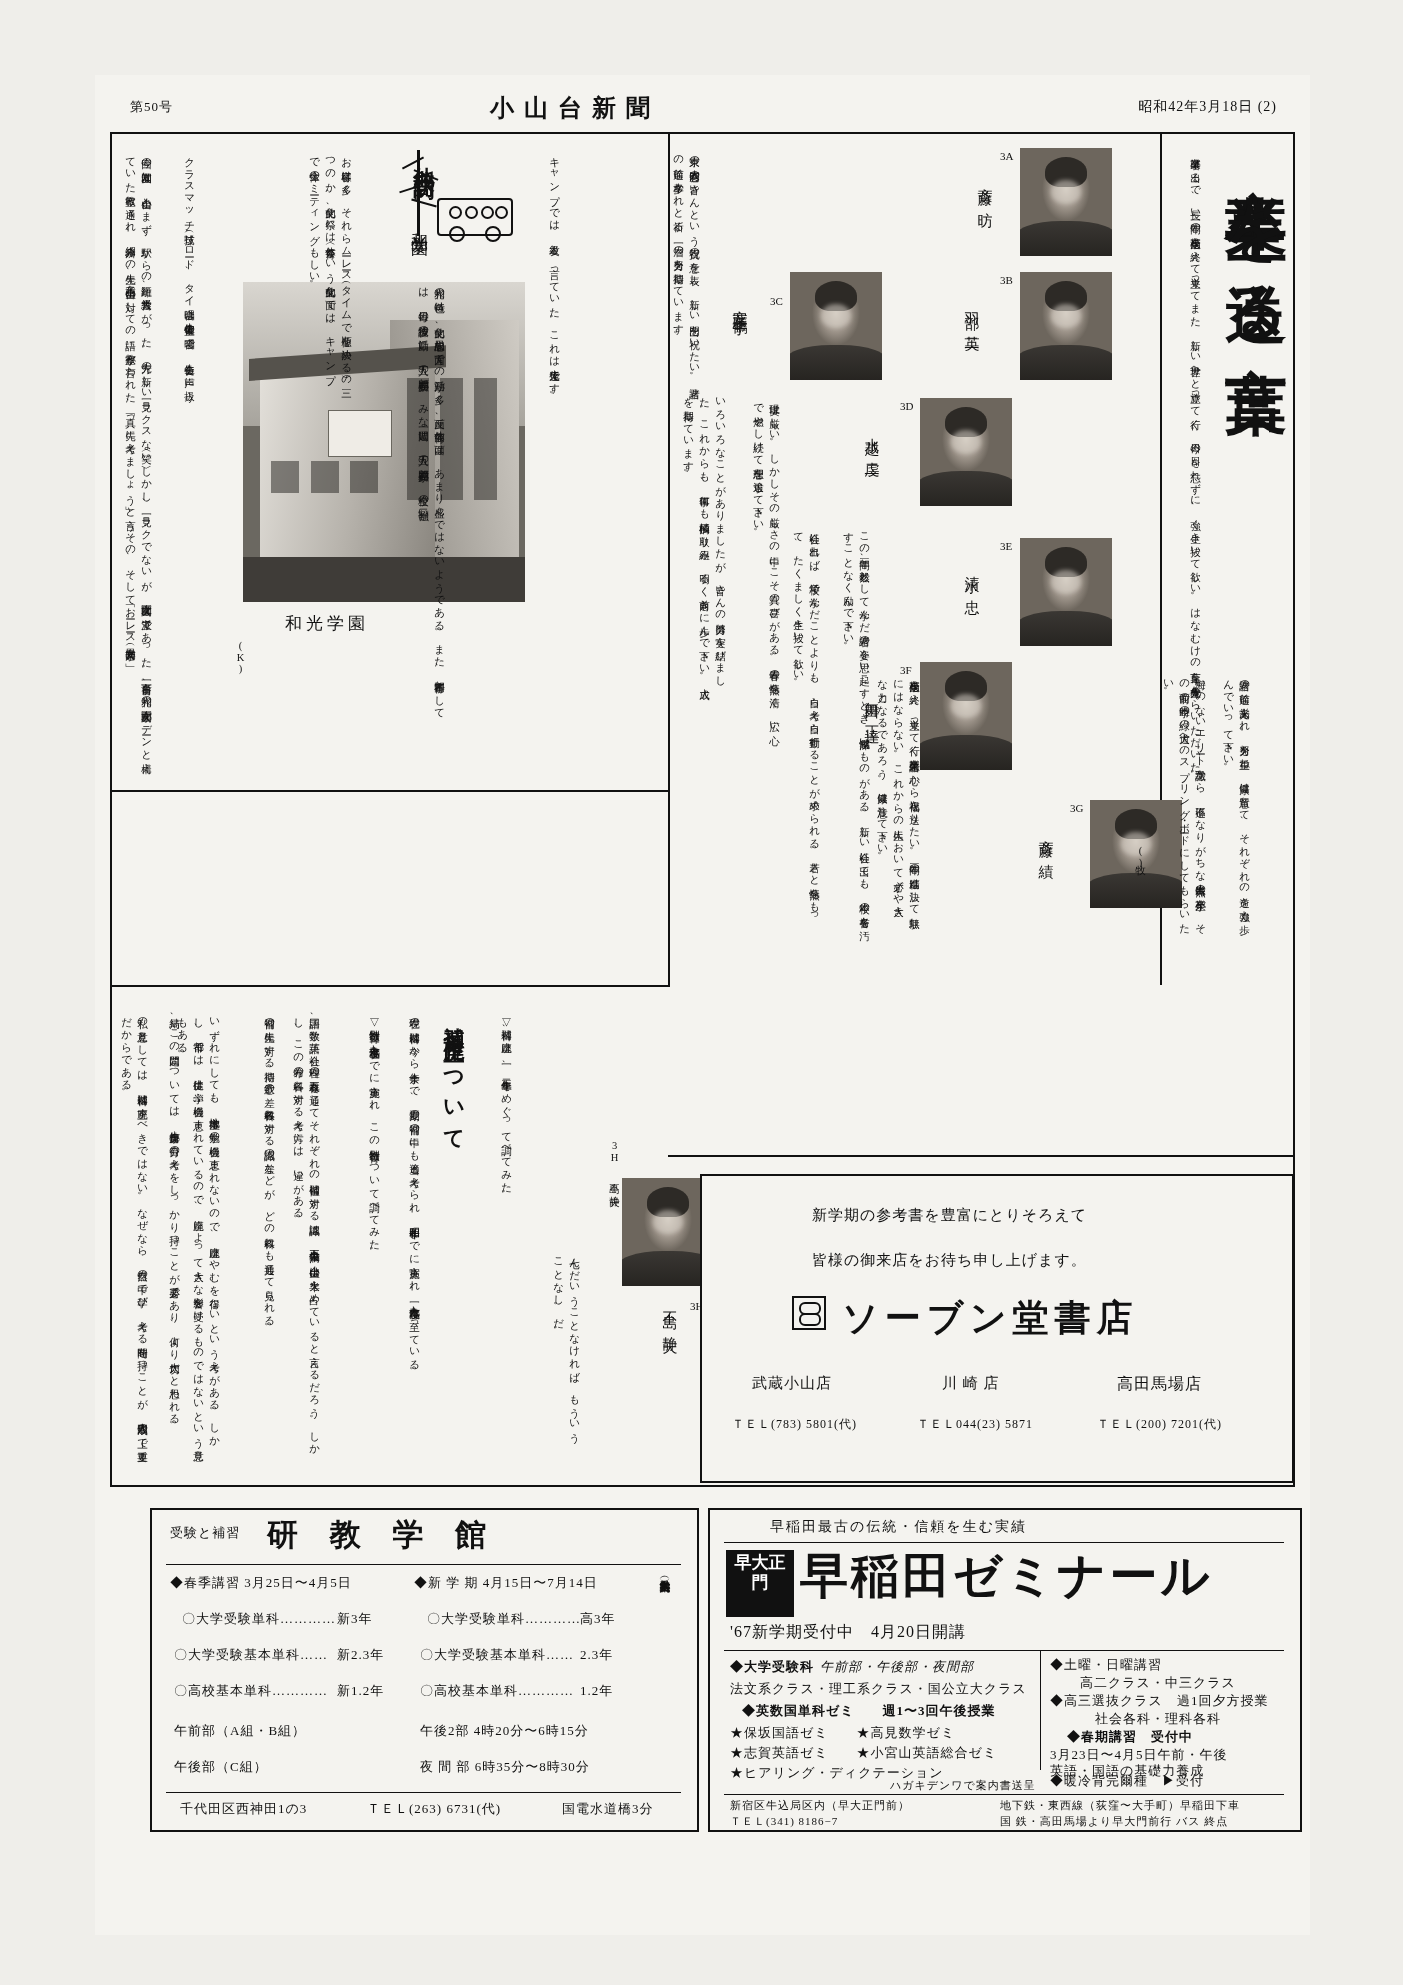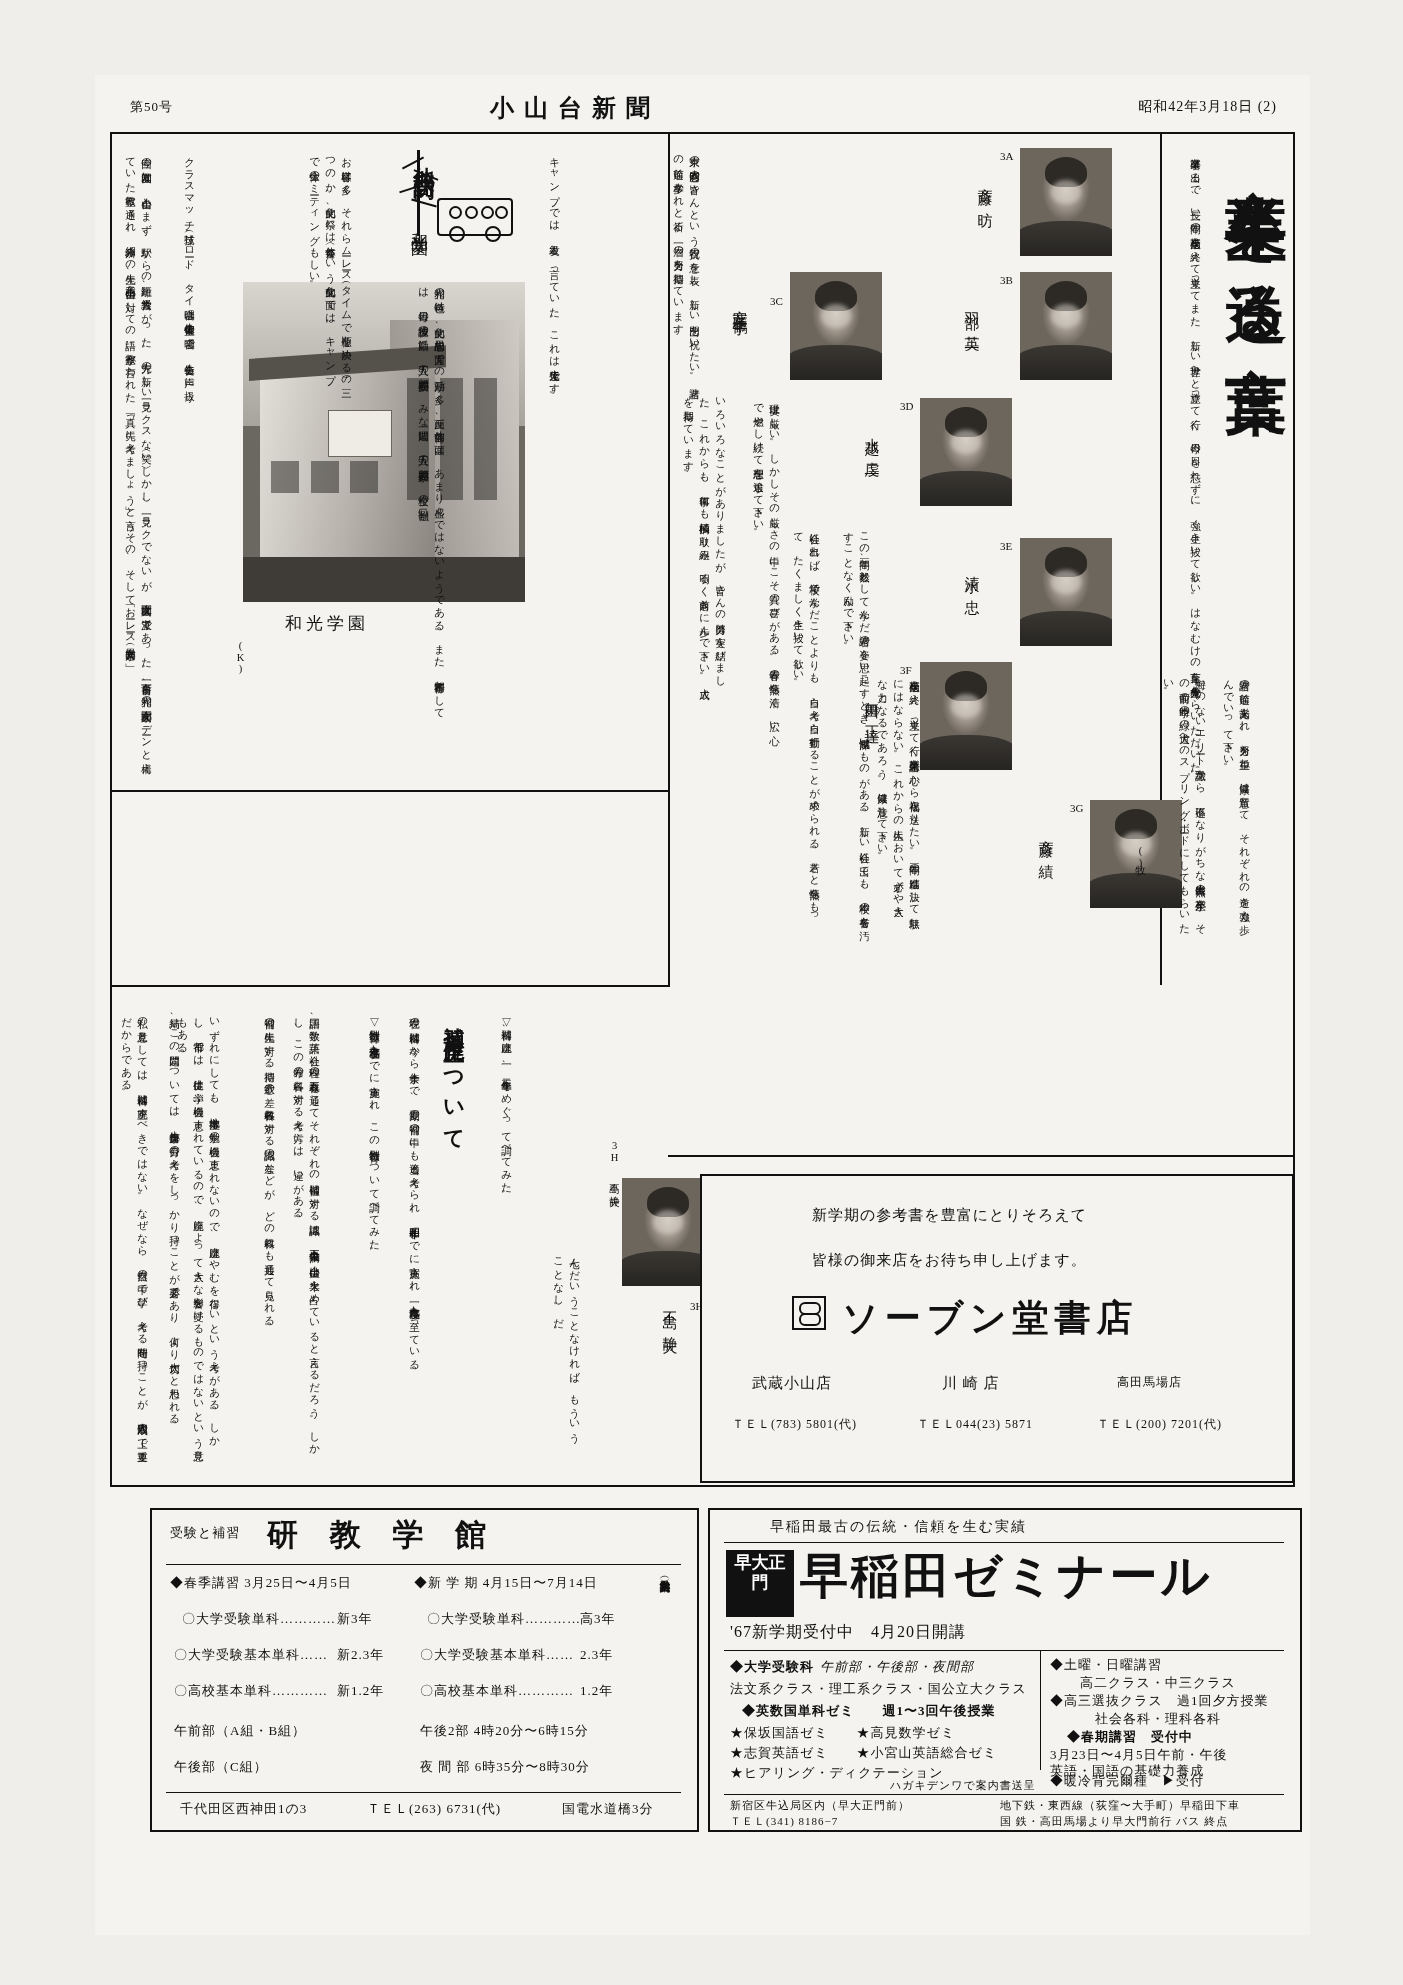--- a/index.html
+++ b/index.html
@@ -235,21 +235,21 @@
   <div class="body-col" style="position:absolute;left:560px;top:1250px;width:22px;height:200px;">七んだいうことなければ、もういうことなし。だ。</div>
   <div class="body-col" style="position:absolute;left:600px;top:1140px;width:22px;height:220px;">3H 不島 静夫</div>
 
   <div class="box" style="left:700px;top:1174px;width:590px;height:305px;">
     <div class="adtext" style="left:110px;top:30px;font-size:15px;">新学期の参考書を豊富にとりそろえて</div>
     <div class="adtext" style="left:110px;top:75px;font-size:15px;">皆様の御来店をお待ち申し上げます。</div>
     <div style="position:absolute;left:90px;top:120px;"><span class="logo-s"></span></div>
     <div style="position:absolute;left:140px;top:118px;font-size:36px;letter-spacing:6px;font-weight:bold;">ソーブン堂書店</div>
     <div class="adtext" style="left:50px;top:198px;font-size:15px;">武蔵小山店</div>
     <div class="adtext" style="left:240px;top:198px;font-size:15px;">川 崎 店</div>
-    <div class="adtext" style="left:415px;top:198px;font-size:12px;font-family:Liberation Serif, serif;">高田馬場店</div>
+    <div class="adtext" style="left:415px;top:198px;font-size:16px;font-family:Liberation Serif, serif;">高田馬場店</div>
     <div class="adtext" style="left:30px;top:240px;font-size:12px;">ＴＥＬ(783) 5801(代)</div>
     <div class="adtext" style="left:215px;top:240px;font-size:12px;">ＴＥＬ044(23) 5871</div>
     <div class="adtext" style="left:395px;top:240px;font-size:12px;">ＴＥＬ(200) 7201(代)</div>
   </div>
 
   <div class="box" style="left:150px;top:1508px;width:545px;height:320px;">
     <div class="adtext" style="left:18px;top:14px;font-size:13px;">受験と補習</div>
     <div style="position:absolute;left:115px;top:4px;font-size:31px;letter-spacing:12px;font-weight:bold;">研 教 学 館</div>
     <div class="rule" style="left:14px;top:54px;width:515px;height:1px;"></div>
 

